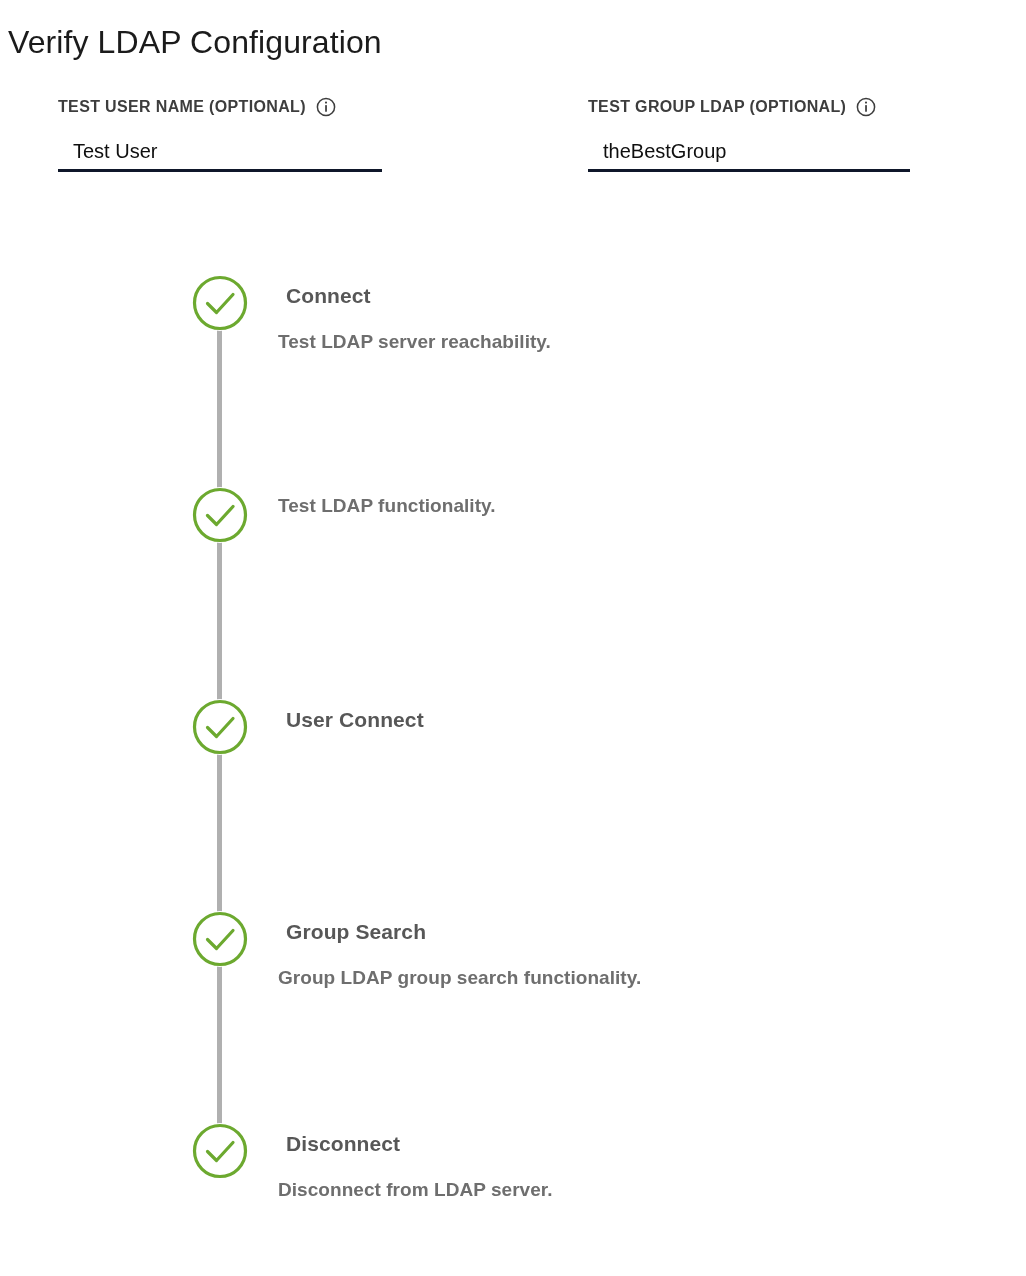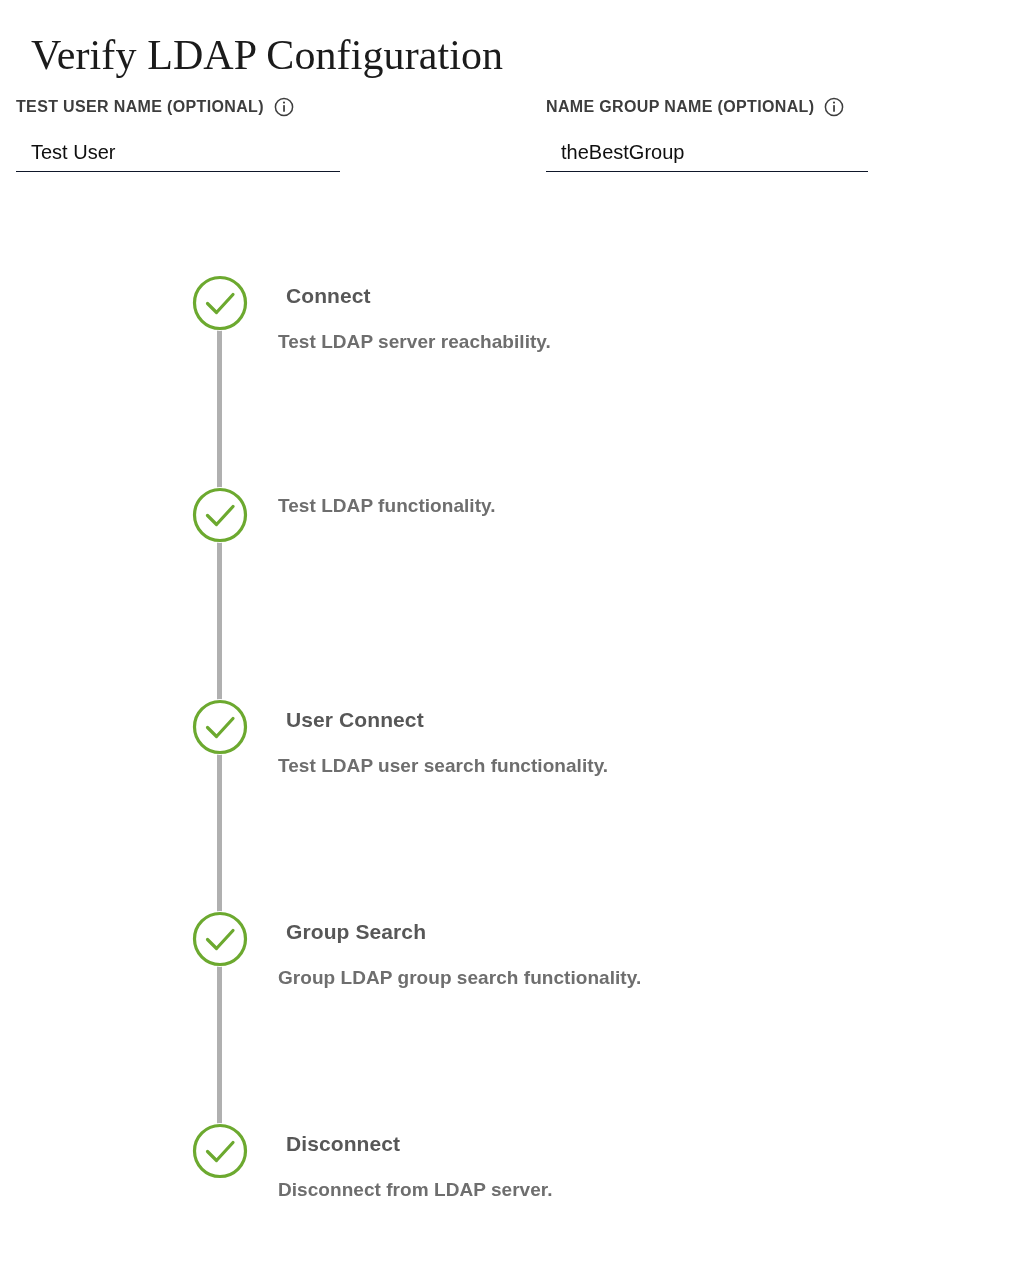--- a/index.html
+++ b/index.html
@@ -12,41 +12,41 @@
     height: 1276px;
     font-family: "Liberation Sans", sans-serif;
     -webkit-font-smoothing: antialiased;
     overflow: hidden;
     position: relative;
   }
 
   
   .page-title {
     position: absolute;
-    left: 31px;
+    left: 8px;
     top: 3px;
-    font-size: 42px;
+    font-size: 32px;
     font-weight: 300;
     color: #1b1b1b;
     letter-spacing: 0.1px;
     white-space: nowrap;
-    font-family: Liberation Serif, serif;
   }
 
   
   .form-row {
     position: absolute;
     left: 0;
     top: 96px;
     width: 1026px;
     height: 100px;
   }
   .field {
     position: absolute;
     top: 0;
+    margin-left: 42px;
   }
   .field-user  { left: 16px;  width: 420px; }
   .field-group { left: 546px; width: 460px; }
 
   .field-label {
     display: flex;
     align-items: center;
     height: 22px;
     font-size: 16px;
     font-weight: bold;
@@ -74,21 +74,21 @@
   .field-user  .field-input-wrap { width: 324px; }
   .field-group .field-input-wrap { width: 322px; }
 
   .field-input {
     display: block;
     box-sizing: border-box;
     width: 100%;
     height: 38px;
     padding: 0 0 0 15px;
     border: none;
-    border-bottom: 1px solid #0f172a;
+    border-bottom: 3px solid #0f172a;
     background: transparent;
     font-family: "Liberation Sans", sans-serif;
     font-size: 20px;
     font-weight: 400;
     color: #0f0f0f;
     outline: none;
   }
   .field-input::placeholder { color: #9a9a9a; }
 
   
@@ -173,21 +173,21 @@
         </svg>
       </span>
     </div>
     <div class="field-input-wrap">
       <input class="field-input" type="text" value="Test User" style="">
     </div>
   </div>
 
   <div class="field field-group">
     <div class="field-label">
-      <span>NAME GROUP NAME (OPTIONAL)</span>
+      <span>TEST GROUP LDAP (OPTIONAL)</span>
       <span class="info-icon">
         <svg width="20" height="20" viewBox="0 0 20 20" aria-hidden="true">
           <circle cx="10" cy="10" r="8.6" fill="none" stroke="#3d3d3d" stroke-width="1.5"></circle>
           <circle cx="10" cy="5.6" r="1.05" fill="#3d3d3d"></circle>
           <rect x="9.15" y="8.1" width="1.75" height="6.7" rx="0.55" fill="#3d3d3d"></rect>
         </svg>
       </span>
     </div>
     <div class="field-input-wrap">
       <input class="field-input" type="text" value="theBestGroup" style="">
@@ -228,21 +228,20 @@
   <div class="timeline-step">
     <div class="step-connector"></div>
     <div class="step-node">
       <svg width="56" height="56" viewBox="0 0 56 56" aria-hidden="true">
         <circle cx="28" cy="28" r="25.5" fill="#ffffff" stroke="#6CA92F" stroke-width="3.2"></circle>
         <polyline points="15.5,28.5 24.5,37.5 41,19.5" fill="none" stroke="#6CA92F" stroke-width="3.2" stroke-linecap="round" stroke-linejoin="round"></polyline>
       </svg>
     </div>
     <div class="step-body">
       <div class="step-title">User Connect</div>
-      <div class="step-desc">Test LDAP user search functionality.</div>
     </div>
   </div>
 
   <div class="timeline-step">
     <div class="step-connector"></div>
     <div class="step-node">
       <svg width="56" height="56" viewBox="0 0 56 56" aria-hidden="true">
         <circle cx="28" cy="28" r="25.5" fill="#ffffff" stroke="#6CA92F" stroke-width="3.2"></circle>
         <polyline points="15.5,28.5 24.5,37.5 41,19.5" fill="none" stroke="#6CA92F" stroke-width="3.2" stroke-linecap="round" stroke-linejoin="round"></polyline>
       </svg>

